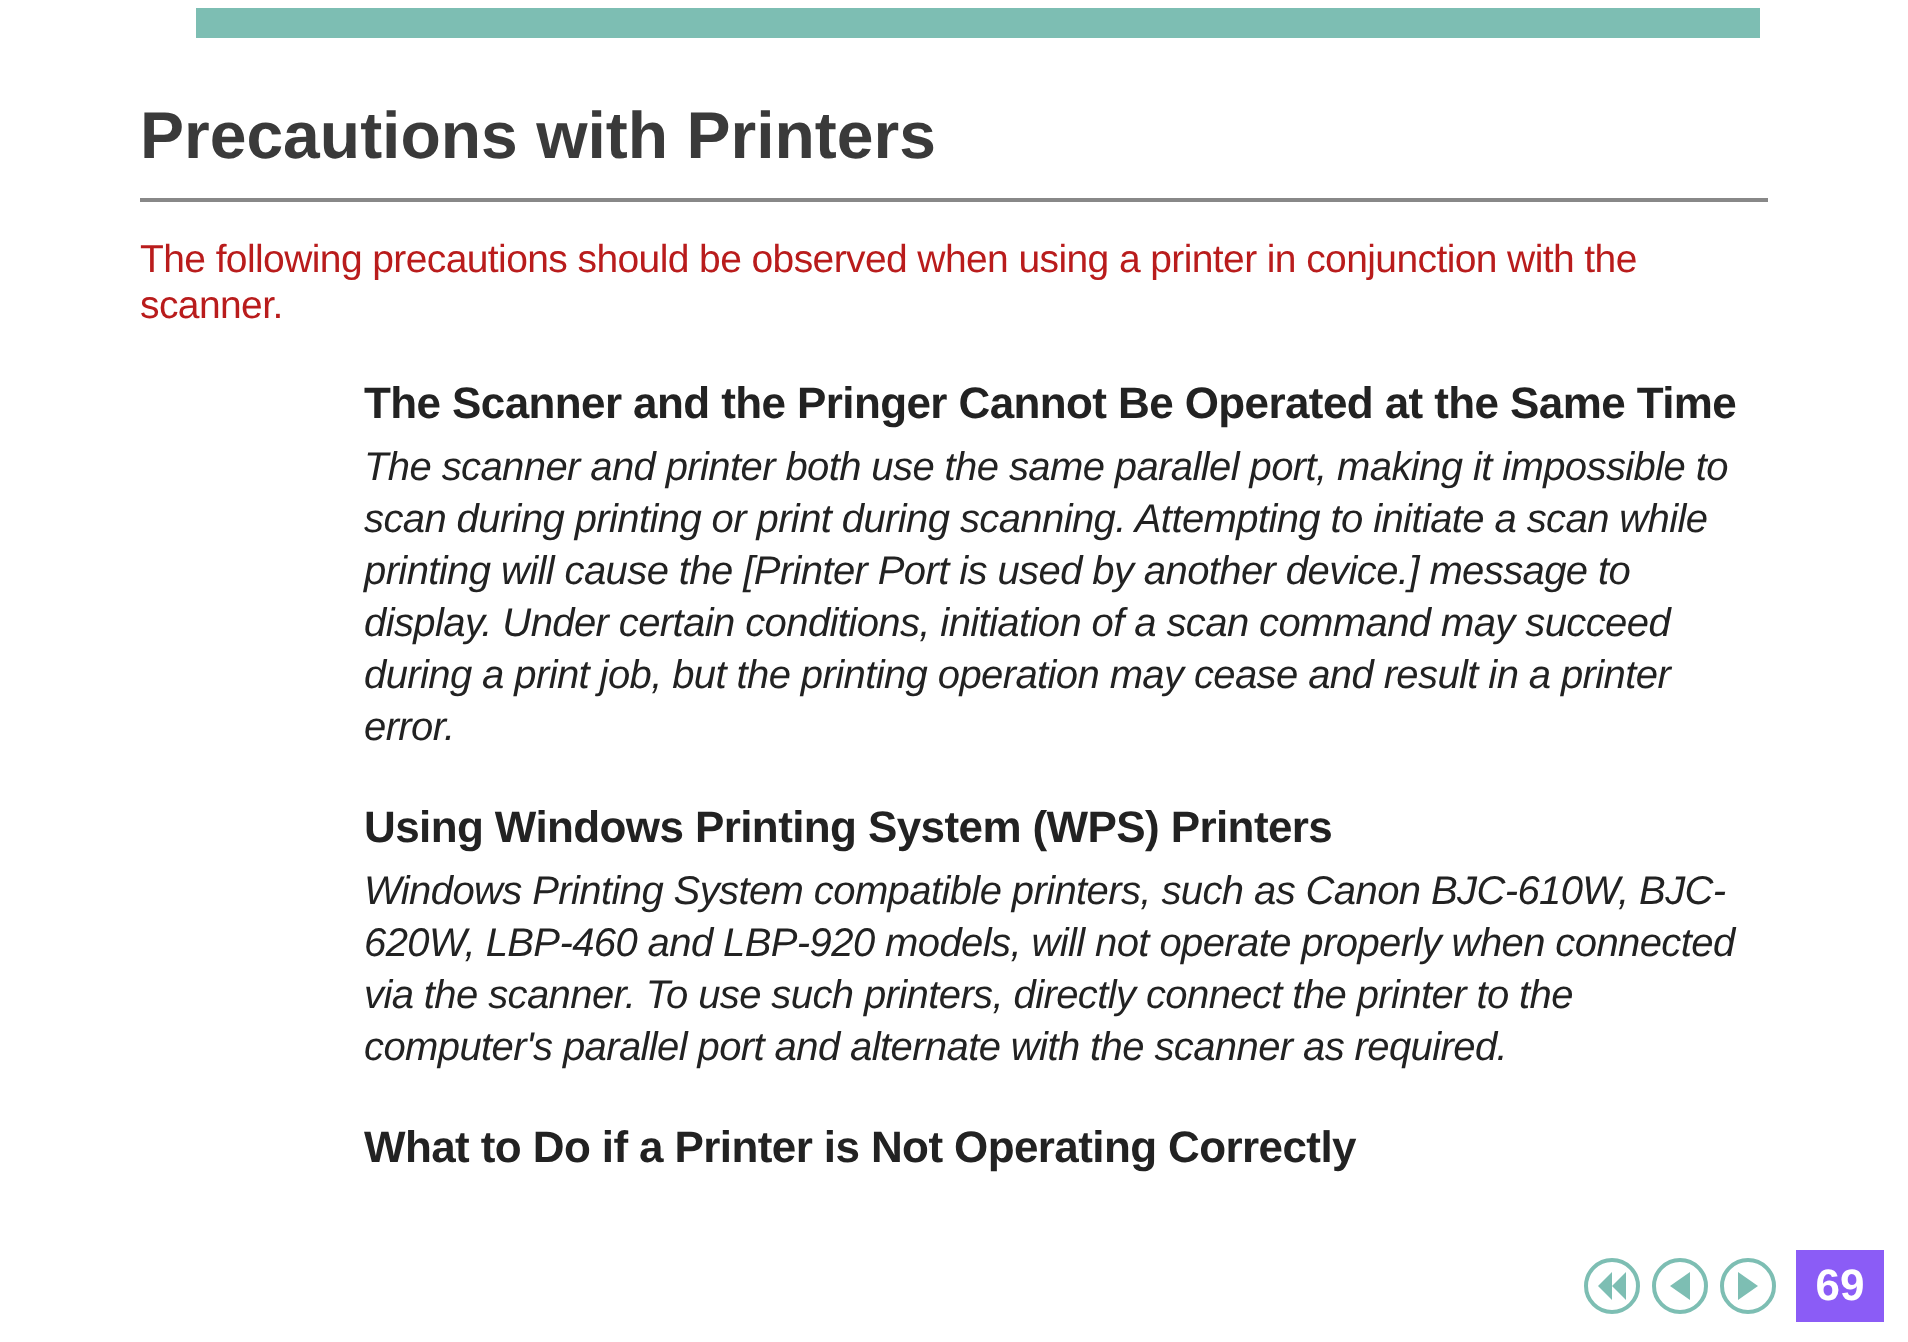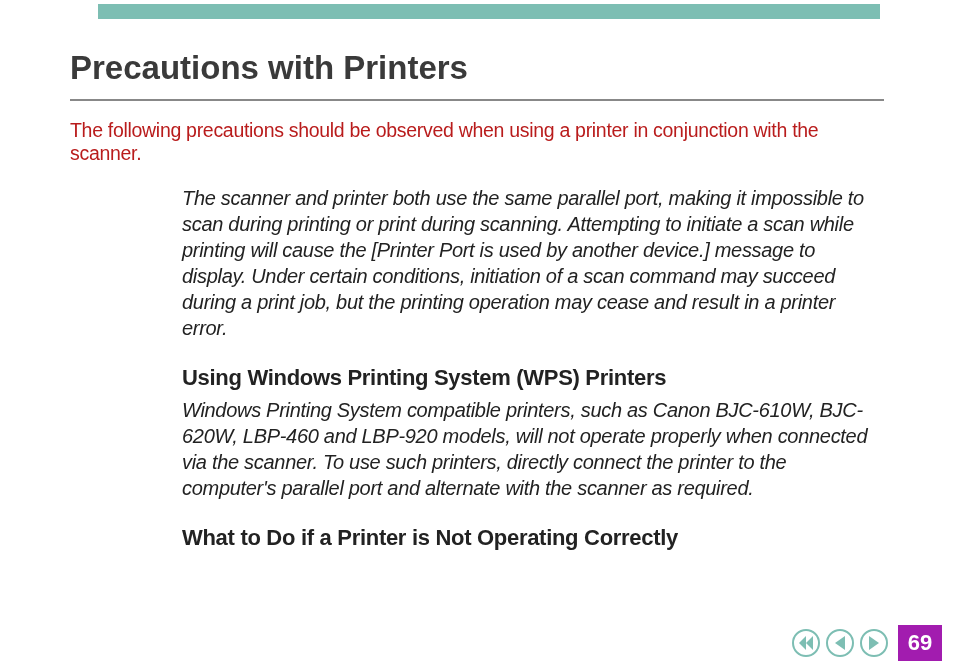--- a/index.html
+++ b/index.html
@@ -84,21 +84,21 @@
     background: #fff;
     display: flex;
     align-items: center;
     justify-content: center;
     cursor: pointer;
   }
   .nav-btn svg { display: block; }
   .page-num-box {
     width: 44px;
     height: 36px;
-    background: #a21caf;
+    background: #8b5cf6;
     color: #fff;
     font-size: 22px;
     font-weight: 700;
     display: flex;
     align-items: center;
     justify-content: center;
     margin-left: 4px;
     font-family: Arial, sans-serif;
   }
 </style>
@@ -106,20 +106,21 @@
 <body>
 
 <div class="top-bar"></div>
 
 <div class="content">
   <h1 class="page-title">Precautions with Printers</h1>
   <hr class="title-rule">
   <p class="intro">The following precautions should be observed when using a printer in conjunction with the scanner.</p>
 
   <div class="indented">
+    <h2 class="sub-heading">The Scanner and the Pringer Cannot Be Operated at the Same Time</h2>
     <p class="body-text">The scanner and printer both use the same parallel port, making it impossible to scan during printing or print during scanning. Attempting to initiate a scan while printing will cause the [Printer Port is used by another device.] message to display. Under certain conditions, initiation of a scan command may succeed during a print job, but the printing operation may cease and result in a printer error.</p>
 
     <h2 class="sub-heading">Using Windows Printing System (WPS) Printers</h2>
     <p class="body-text">Windows Printing System compatible printers, such as Canon BJC-610W, BJC-620W, LBP-460 and LBP-920 models, will not operate properly when connected via the scanner. To use such printers, directly connect the printer to the computer's parallel port and alternate with the scanner as required.</p>
 
     <h2 class="sub-heading">What to Do if a Printer is Not Operating Correctly</h2>
   </div>
 </div>
 
 <div class="footer">

